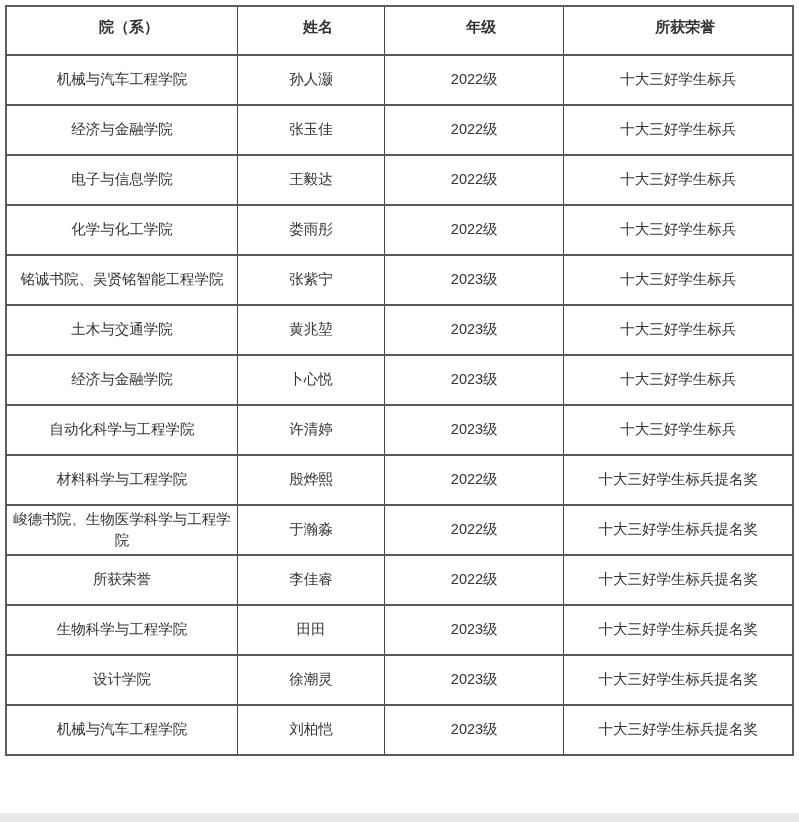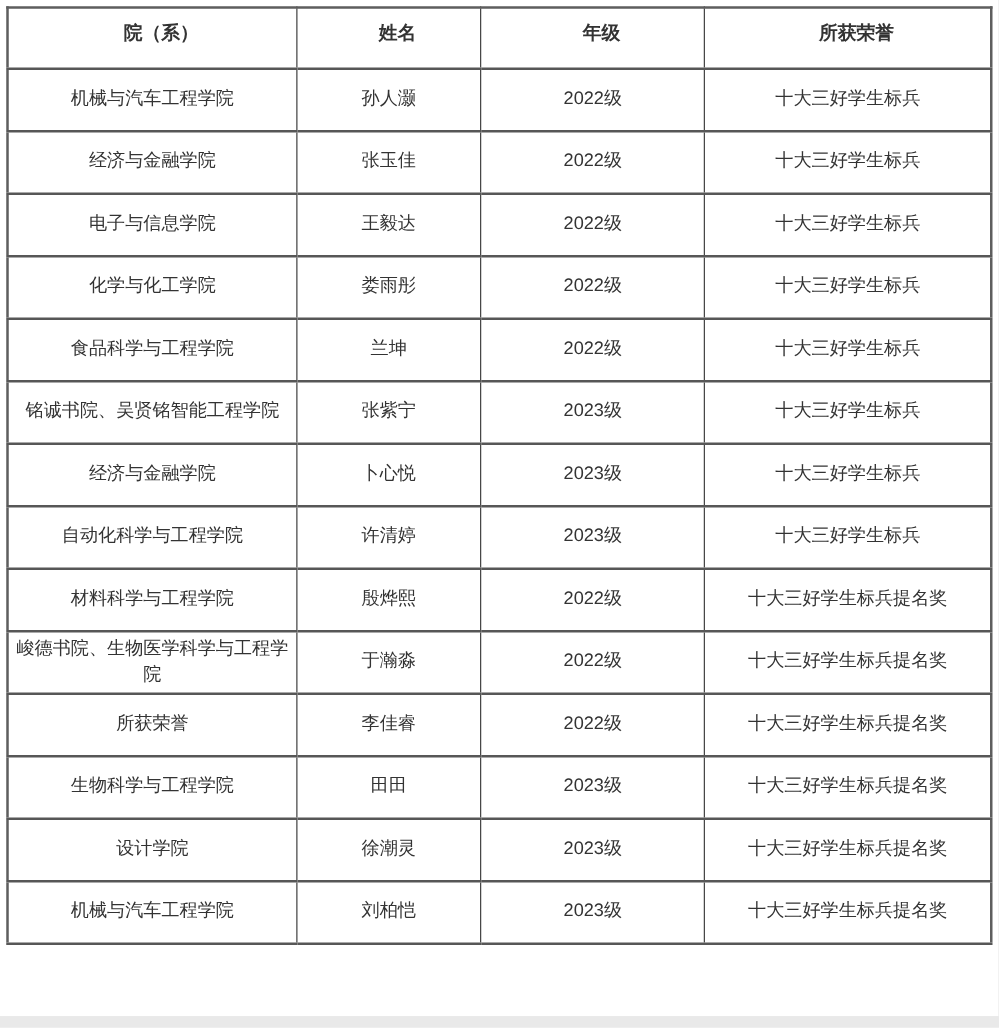--- a/index.html
+++ b/index.html
@@ -104,28 +104,28 @@
             <td>2022级</td>
             <td>十大三好学生标兵</td>
           </tr>
           <tr>
             <td>化学与化工学院</td>
             <td>娄雨彤</td>
             <td>2022级</td>
             <td>十大三好学生标兵</td>
           </tr>
           <tr>
-            <td>食品科学与工程学院</td>
-            <td>兰坤</td>
-            <td>2022级</td>
+            <td>铭诚书院、吴贤铭智能工程学院</td>
+            <td>张紫宁</td>
+            <td>2023级</td>
             <td>十大三好学生标兵</td>
           </tr>
           <tr>
-            <td>铭诚书院、吴贤铭智能工程学院</td>
-            <td>张紫宁</td>
+            <td>土木与交通学院</td>
+            <td>黄兆堃</td>
             <td>2023级</td>
             <td>十大三好学生标兵</td>
           </tr>
           <tr>
             <td>经济与金融学院</td>
             <td>卜心悦</td>
             <td>2023级</td>
             <td>十大三好学生标兵</td>
           </tr>
           <tr>

